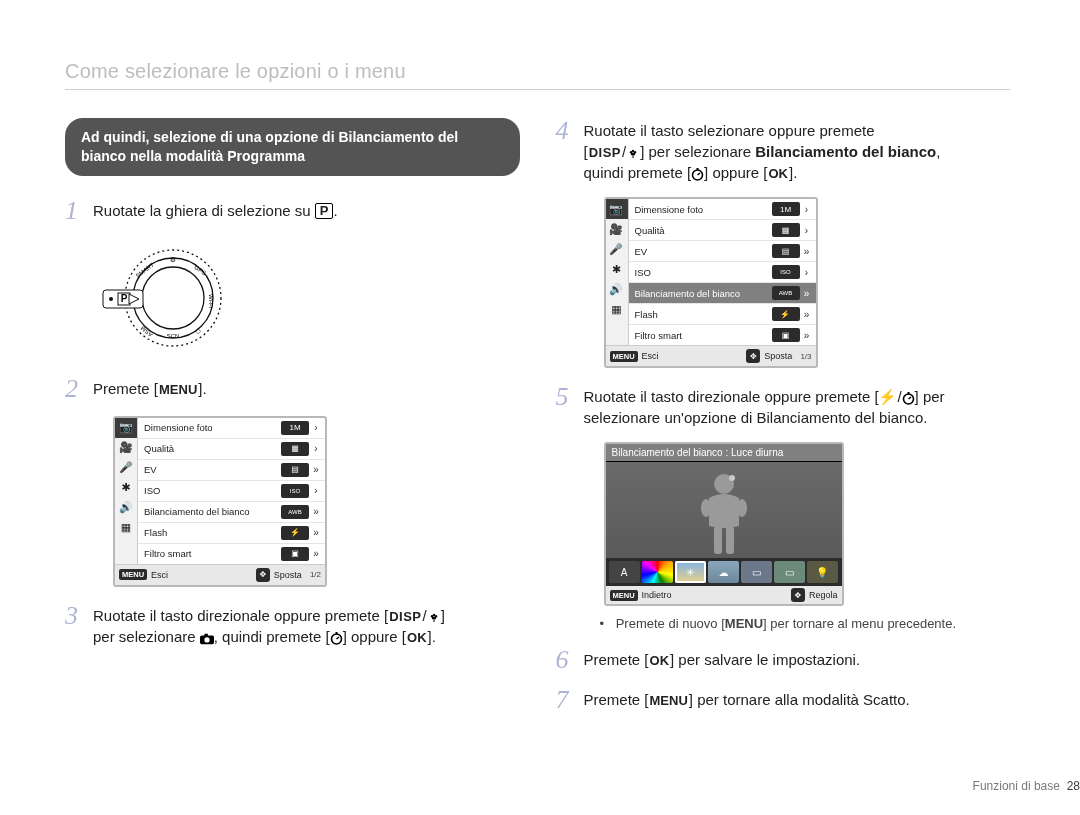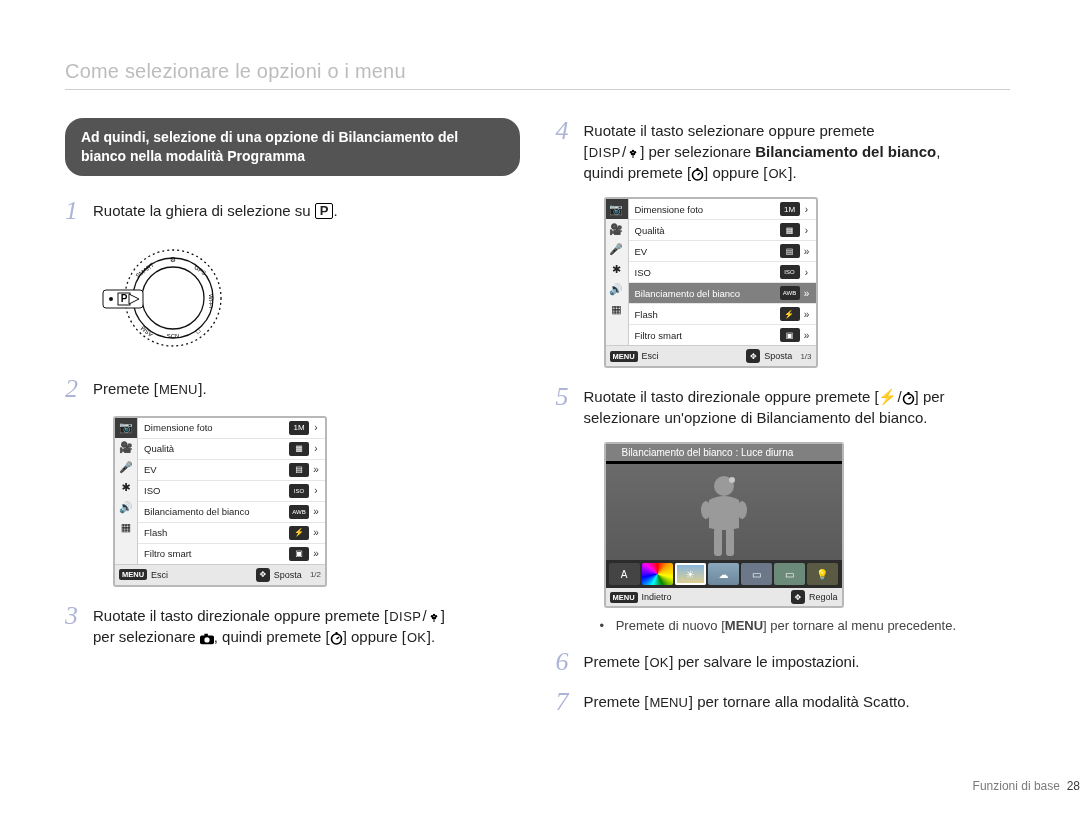--- a/index.html
+++ b/index.html
@@ -56,21 +56,21 @@
     flex: 0 0 24px;
     margin-right: 4px;
   }
   .step-body {
     font-size: 15px;
     line-height: 1.4;
     padding-top: 2px;
   }
   .step-body .btn {
     display: inline-block;
-    font-weight: 400;
+    font-weight: 700;
     font-family: Arial, sans-serif;
     padding: 0 1px;
   }
   .btn-disp { font-weight: 900; font-size: 13px; letter-spacing: 0.5px; }
   .btn-ok   { font-weight: 900; font-size: 13px; }
   .btn-menu { font-weight: 900; font-size: 13px; }
   .mode-p {
     display: inline-block;
     border: 1.5px solid #000;
     padding: 0 4px 1px 4px;
@@ -113,21 +113,21 @@
     height: 20px;
     display:flex; align-items:center;
     border-bottom: 1px solid #e5e5e5;
     padding: 0 4px;
   }
   .lcd .row:last-child { border-bottom:none; }
   .lcd .row .lbl { flex:1; font-size: 9.5px; padding-left:2px; }
   .lcd .row.sel { background: #808080; }
   .lcd .row.sel .lbl { color:#fff; }
   .lcd .row .vicon {
-    width: 20px; height:14px;
+    width: 28px; height:14px;
     background:#2b2b2b; border-radius:2px;
     margin-right:2px;
     display:flex; align-items:center; justify-content:center;
     color:#fff; font-size:8px;
   }
   .lcd .row .chev { font-size:10px; color:#333; width:10px; text-align:center;}
   .lcd .row.sel .chev { color:#fff; }
   .lcd .foot {
     height: 20px;
     background:#e8e8e8;
@@ -149,24 +149,24 @@
     margin: 8px 0 10px 48px;
     border: 2px solid #b8b8b8;
     border-radius: 3px;
     background: #4e4e4e;
     font-size: 10px;
     color:#fff;
     position:relative;
   }
   .wb-panel .title {
     background:#808080;
-    padding:3px 16px;
+    padding:3px 6px;
     font-size:10px;
     color:#fff;
-    border-bottom:3px solid #000000;
+    border-bottom:1px solid #000000;
   }
   .wb-panel .preview {
     height: 96px;
     position:relative;
     background: linear-gradient(#6a6a6a, #5a5a5a);
     overflow:hidden;
   }
   .wb-panel .preview svg { position:absolute; left:50%; top:6px; transform:translateX(-50%); }
   .wb-panel .thumbs {
     display:flex;

